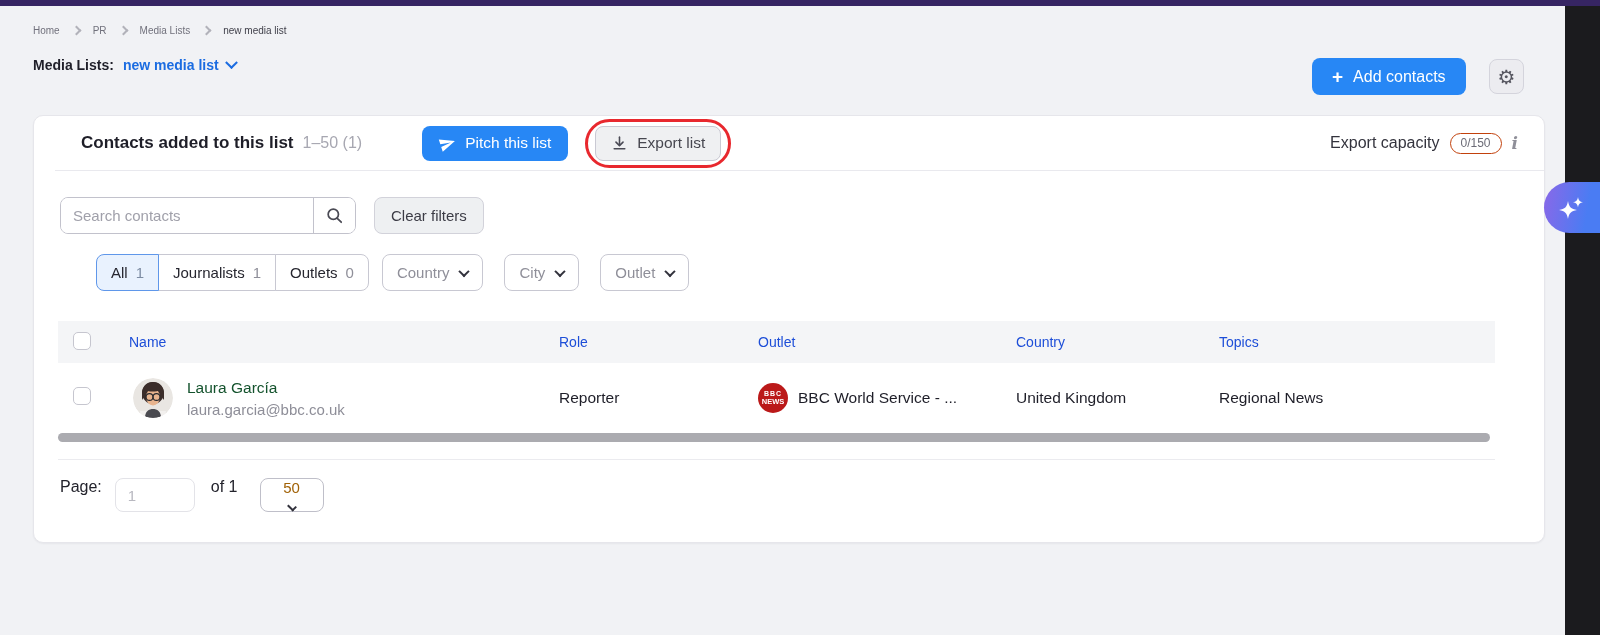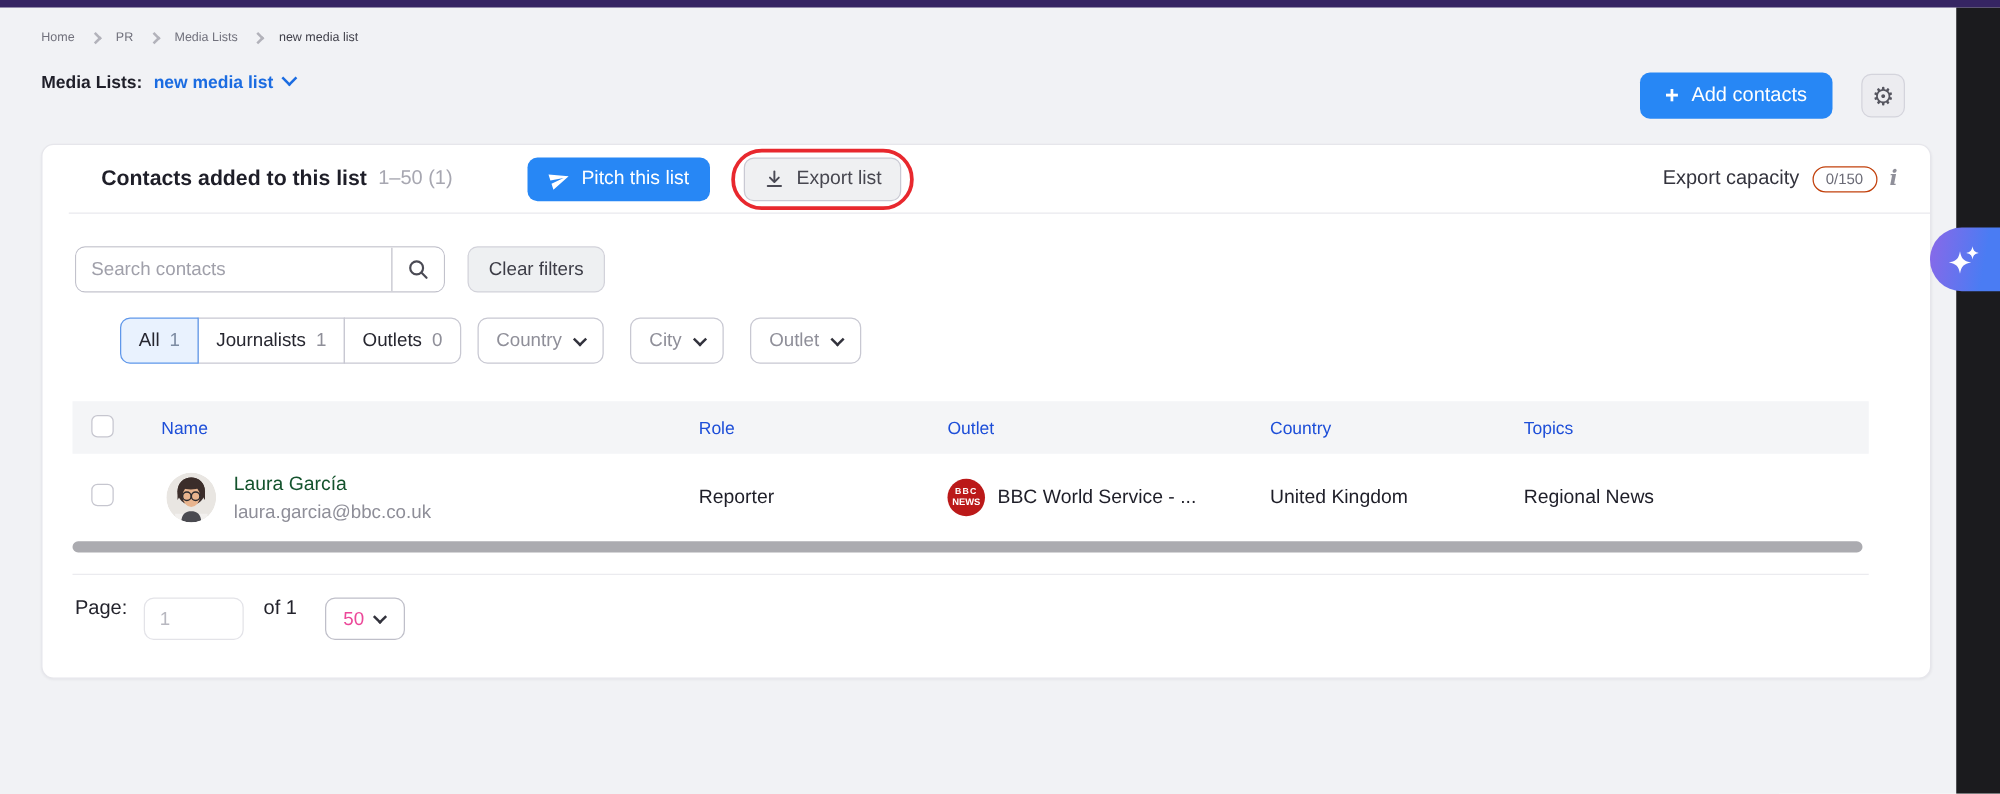--- a/index.html
+++ b/index.html
@@ -99,21 +99,21 @@
   .bbc-logo .l1 { font-size:7px; letter-spacing:1px; }
   .bbc-logo .l2 { font-size:7.5px; }
   .h-scrollbar { height:9px; background:#ababb0; border-radius:5px; width:1432px; margin-top:0; cursor:grab; }
 
   
   .pagination { display:flex; margin:18px 26px 0; font-size:16px; color:#23232c; }
   .page-input { width:80px; height:34px; border:1px solid #e3e3e8; border-radius:8px; margin-left:13px; padding:0 12px;
                 font-size:15px; color:#b8b8c0; font-family:inherit; outline:none; }
   .of-label { margin-left:16px; }
   .page-size { width:64px; height:34px; border:1px solid #bfbfc9; border-radius:8px; margin-left:22px; display:flex;
-               align-items:center; justify-content:center; gap:9px; font-size:15px; color:#ec4899; background:#fff; cursor:pointer; }
+               align-items:center; justify-content:center; gap:9px; font-size:15px; color:#a16207; background:#fff; cursor:pointer;flex-direction:column; }
 </style>
 </head>
 <body>
 
 <div class="topbar"></div>
 <div class="window-edge"></div>
 
 <nav class="breadcrumb">
   <span>Home</span>
   <span class="sep-chevron"></span>

